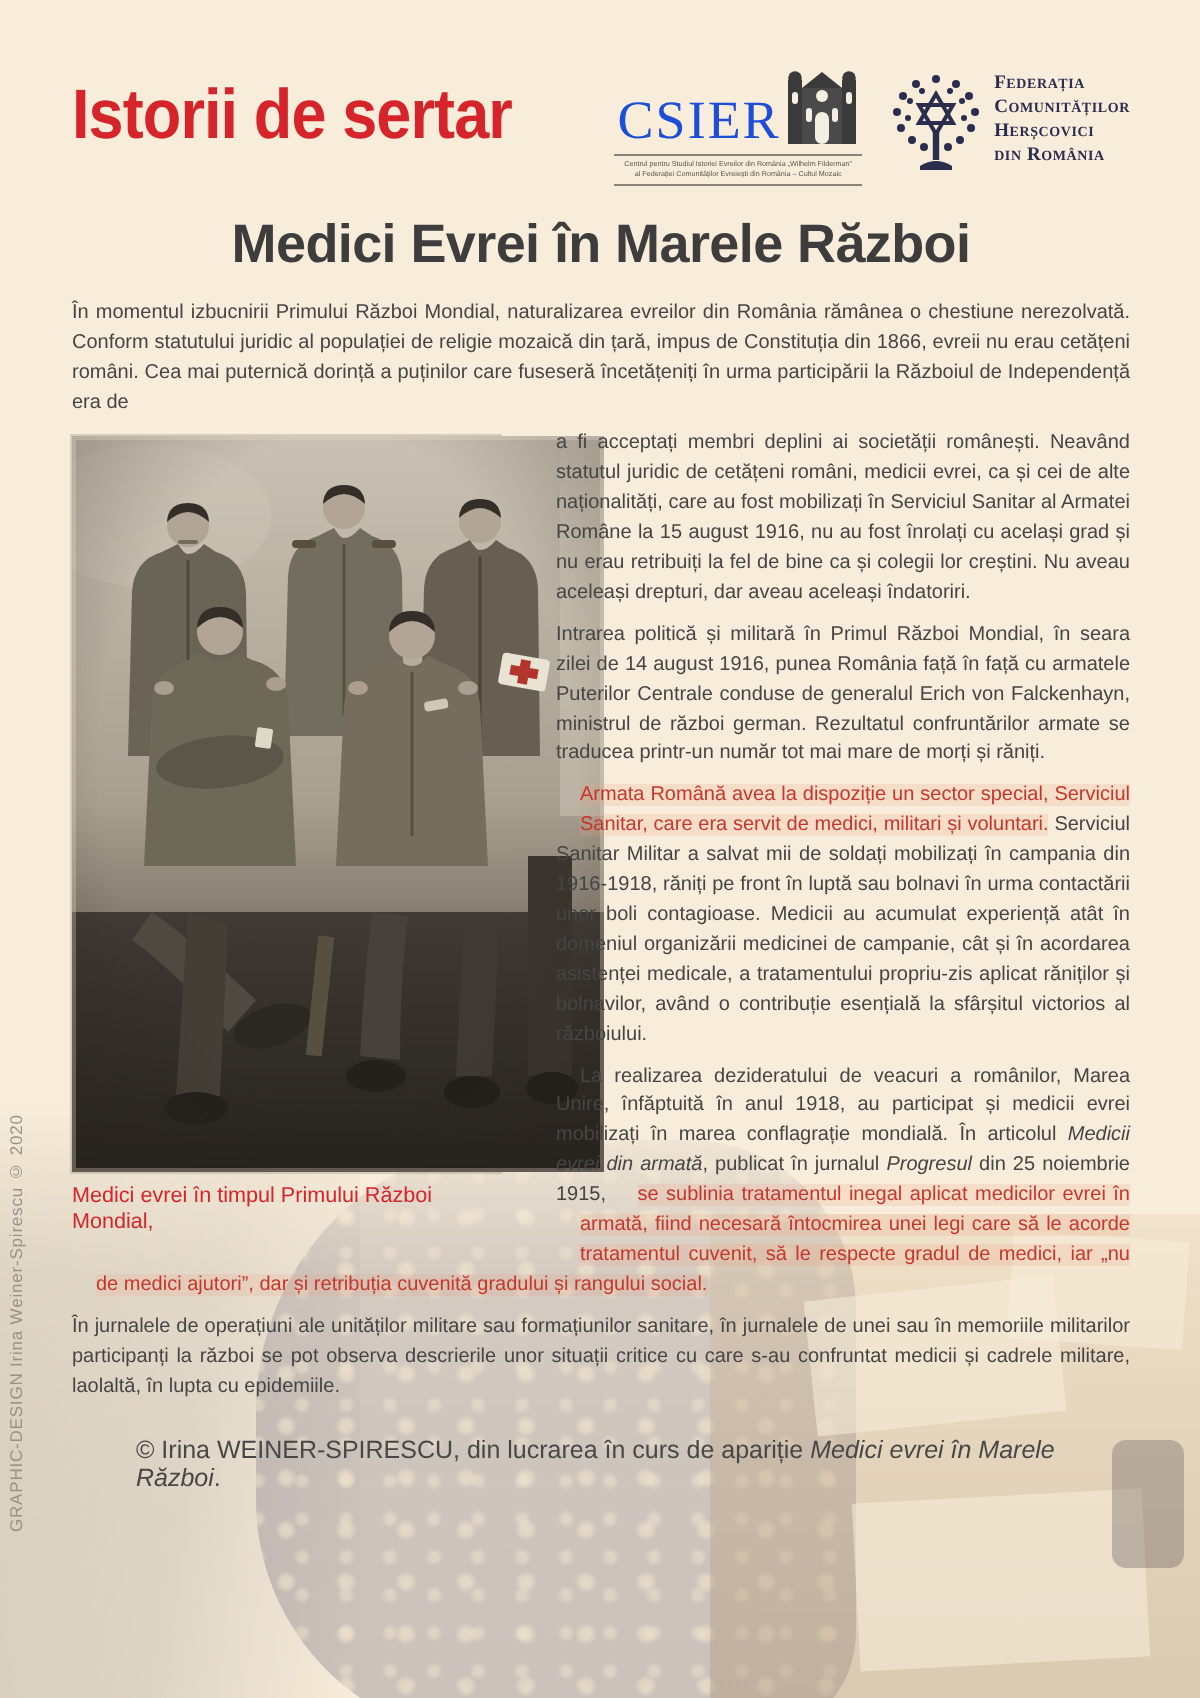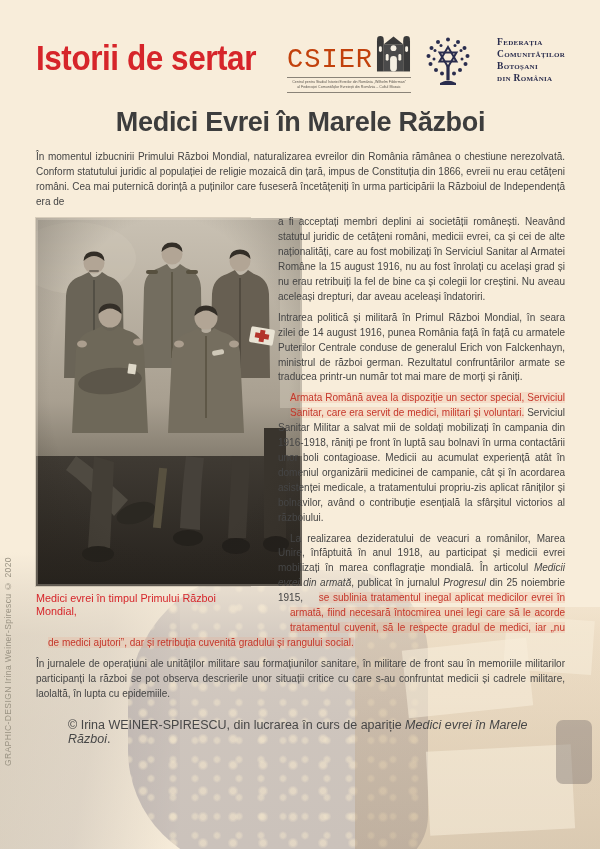--- a/index.html
+++ b/index.html
@@ -30,28 +30,28 @@
   
   .content{position:relative;z-index:1;padding:32px 35px 0 36px;}
 
   .masthead{display:flex;align-items:flex-start;}
   .rubric{font-size:35px;line-height:1.05;color:#d6252a;margin:8px 0 0;font-weight:bold;
     letter-spacing:-.5px;transform:scaleX(.9);transform-origin:left top;white-space:nowrap;flex:0 0 auto;}
   .logos{margin-left:auto;display:flex;gap:14px;align-items:flex-start;}
 
   .csier{width:124px;text-align:center;flex:0 0 auto;}
   .csier-top{display:flex;align-items:flex-end;justify-content:center;gap:3px;}
-  .csier-name{font-family:Liberation Mono, monospace;font-size:27px;letter-spacing:1px;color:#c2410c;line-height:.95;}
+  .csier-name{font-family:Liberation Serif, serif;font-size:27px;letter-spacing:1px;color:#1d4ed8;line-height:.95;}
   .csier-tagline{border-top:1px solid #8a8378;border-bottom:1px solid #8a8378;margin-top:3px;
     padding:1.5px 0;font-size:3.6px;color:#5a554d;line-height:1.5;}
   .csier-tagline span{display:block;}
 
   .fcer{display:flex;gap:6px;align-items:center;padding-top:4px;flex:0 0 auto;}
   .fcer-text{font-family:"Liberation Serif",serif;font-variant:small-caps;font-weight:bold;
-    font-size:9.5px;line-height:1.25;color:#2a2d4e;letter-spacing:.3px;margin-left:20px;}
+    font-size:9.5px;line-height:1.25;color:#2a2d4e;letter-spacing:.3px;}
   .fcer-text span{display:block;}
 
   .article-title{text-align:center;font-size:27px;color:#3d3d3d;margin:14px 0 12px;font-weight:bold;letter-spacing:-.3px;}
 
   .para{font-size:10px;line-height:14.9px;color:#454545;text-align:justify;margin:0 0 6px;}
   .cont{margin-top:0;}
   .p4{text-indent:12px;}
   .red-text{color:#c5372b;background:rgba(236,158,128,.20);
     box-decoration-break:clone;margin-left:12px;-webkit-box-decoration-break:clone;}
   .ital{font-style:italic;}
@@ -143,21 +143,21 @@
                 <circle cx="30" cy="9.5" r="1.5"></circle>
             </g>
             <g fill="none" stroke="#2a2d4e" stroke-width="2">
               <path d="M23 11 L31.5 25.5 L14.5 25.5 Z"></path>
               <path d="M23 31 L31.5 16.5 L14.5 16.5 Z"></path>
             </g>
           </svg>
           <div class="fcer-text">
             <span>Federația</span>
             <span>Comunităților</span>
-            <span>Botoșani</span>
+            <span>Herșcovici</span>
             <span>din România</span>
           </div>
         </div>
 
       </div>
     </div>
 
     <h2 class="article-title">Medici Evrei în Marele Război</h2>
 
     <p class="para">În momentul izbucnirii Primului Război Mondial, naturalizarea evreilor din România rămânea o chestiune nerezolvată. Conform statutului juridic al populației de religie mozaică din țară, impus de Constituția din 1866, evreii nu erau cetățeni români. Cea mai puternică dorință a puținilor care fuseseră încetățeniți în urma participării la Războiul de Independență era de</p>
@@ -249,18 +249,18 @@
     </div>
 
     <p class="para cont">a fi acceptați membri deplini ai societății românești. Neavând statutul juridic de cetățeni români, medicii evrei, ca și cei de alte naționalități, care au fost mobilizați în Serviciul Sanitar al Armatei Române la 15 august 1916, nu au fost înrolați cu același grad și nu erau retribuiți la fel de bine ca și colegii lor creștini. Nu aveau aceleași drepturi, dar aveau aceleași îndatoriri.</p>
 
     <p class="para">Intrarea politică și militară în Primul Război Mondial, în seara zilei de 14 august 1916, punea România față în față cu armatele Puterilor Centrale conduse de generalul Erich von Falckenhayn, ministrul de război german. Rezultatul confruntărilor armate se traducea printr-un număr tot mai mare de morți și răniți.</p>
 
     <p class="para"><span class="red-text">Armata Română avea la dispoziție un sector special, Serviciul Sanitar, care era servit de medici, militari și voluntari.</span><span> Serviciul Sanitar Militar a salvat mii de soldați mobilizați în campania din 1916-1918, răniți pe front în luptă sau bolnavi în urma contactării unor boli contagioase. Medicii au acumulat experiență atât în domeniul organizării medicinei de campanie, cât și în acordarea asistenței medicale, a tratamentului propriu-zis aplicat răniților și bolnavilor, având o contribuție esențială la sfârșitul victorios al războiului.</span></p>
 
     <p class="para p4"><span>La realizarea dezideratului de veacuri a românilor, Marea Unire, înfăptuită în anul 1918, au participat și medicii evrei mobilizați în marea conflagrație mondială. În articolul </span><span class="ital">Medicii evrei din armată</span><span>, publicat în jurnalul </span><span class="ital">Progresul</span><span> din 25 noiembrie 1915, </span><span class="red-text">se sublinia tratamentul inegal aplicat medicilor evrei în armată, fiind necesară întocmirea unei legi care să le acorde tratamentul cuvenit, să le respecte gradul de medici, iar „nu de medici ajutori”, dar și retribuția cuvenită gradului și rangului social.</span></p>
 
-    <p class="para">În jurnalele de operațiuni ale unităților militare sau formațiunilor sanitare, în militare de front sau în memoriile militarilor participanți la război se pot observa descrierile unor situații critice cu care s-au confruntat medicii și cadrele militare, laolaltă, în lupta cu epidemiile.</p>
+    <p class="para">În jurnalele de operațiuni ale unităților militare sau formațiunilor sanitare, în jurnalele de unei sau în memoriile militarilor participanți la război se pot observa descrierile unor situații critice cu care s-au confruntat medicii și cadrele militare, laolaltă, în lupta cu epidemiile.</p>
 
     <p class="footer"><span>© Irina WEINER-SPIRESCU, din lucrarea în curs de apariție </span><span class="ital">Medici evrei în Marele Război</span><span>.</span></p>
 
   </div>
 </div>
 
 </body></html>

